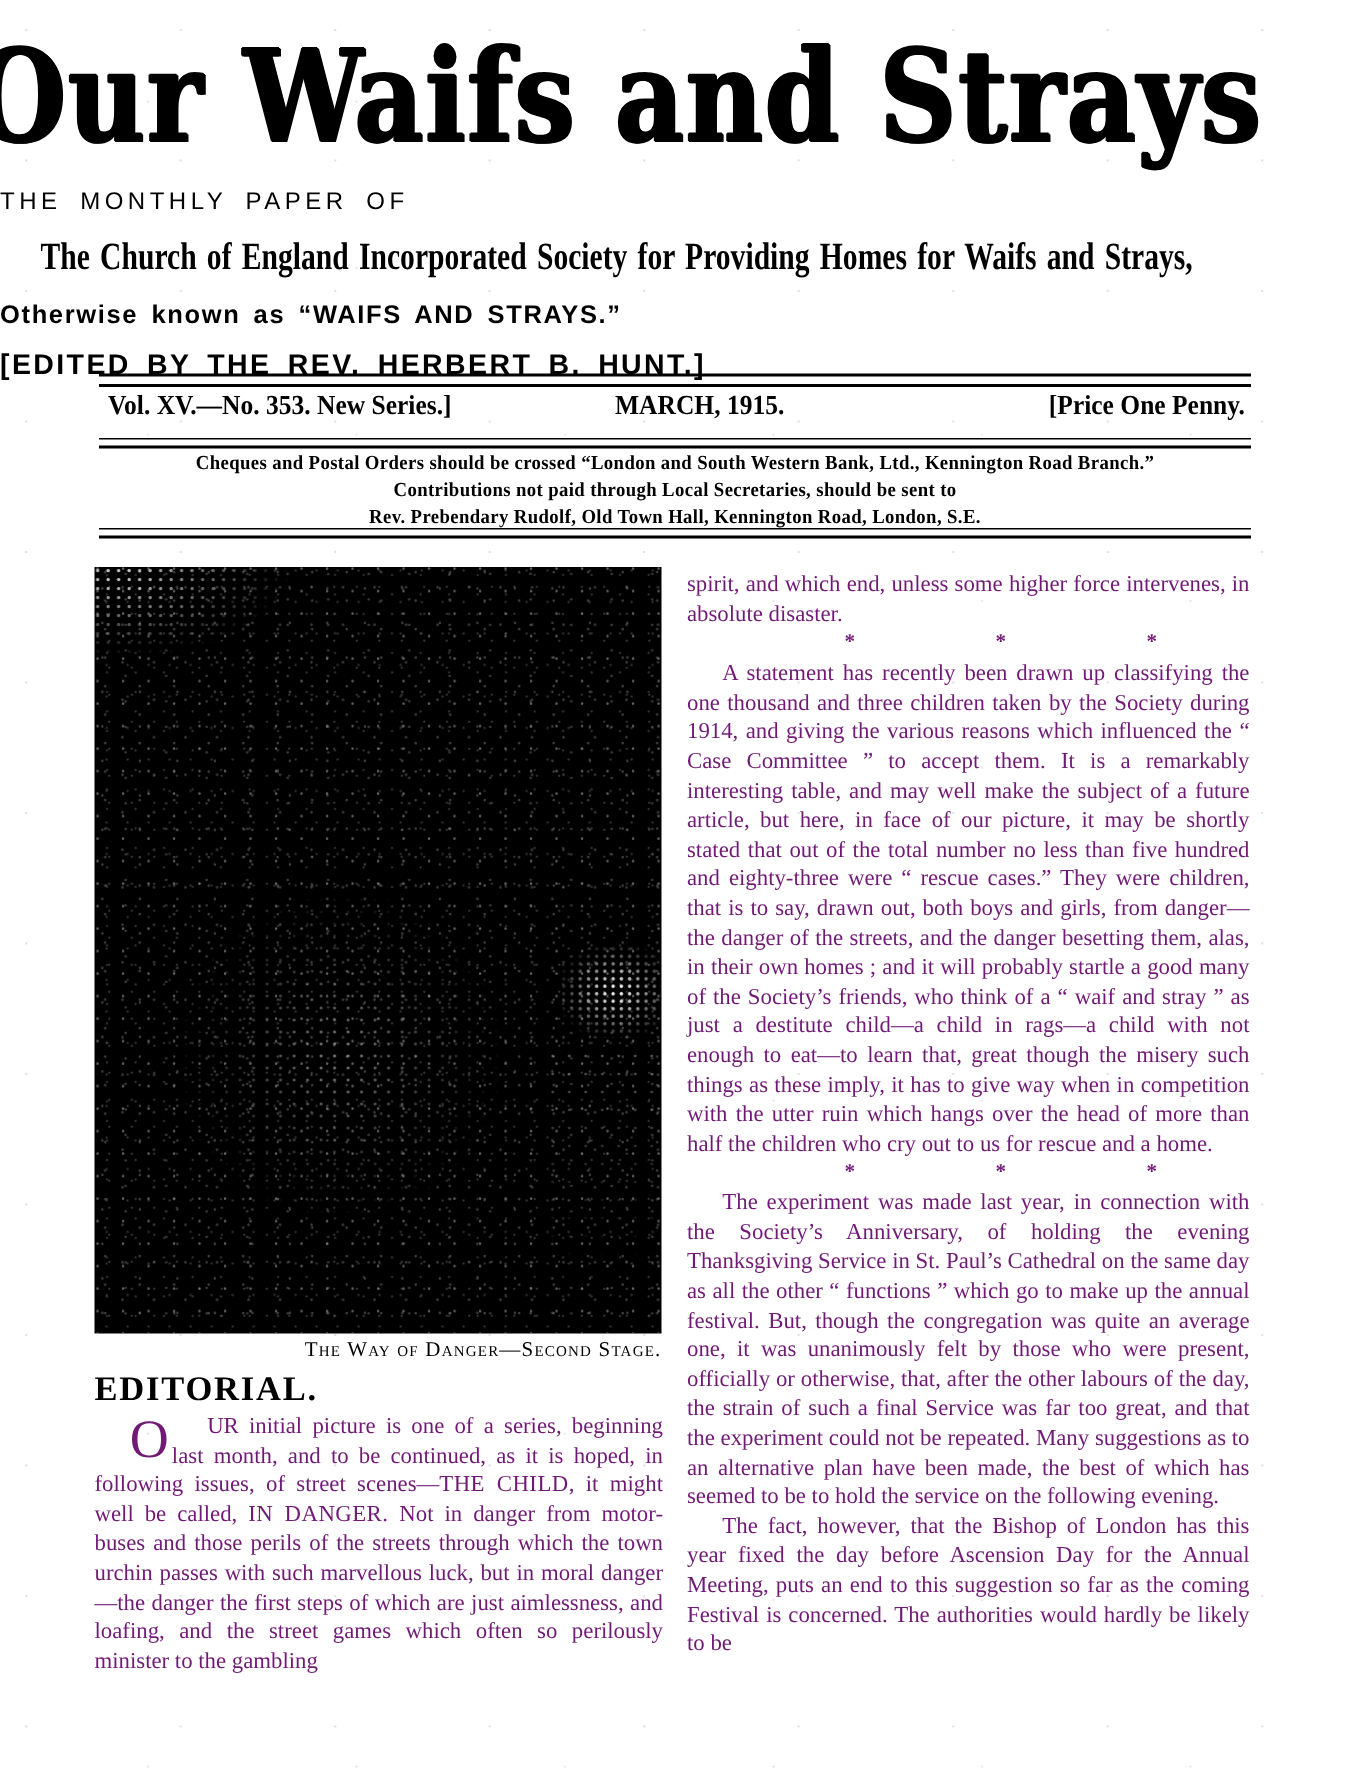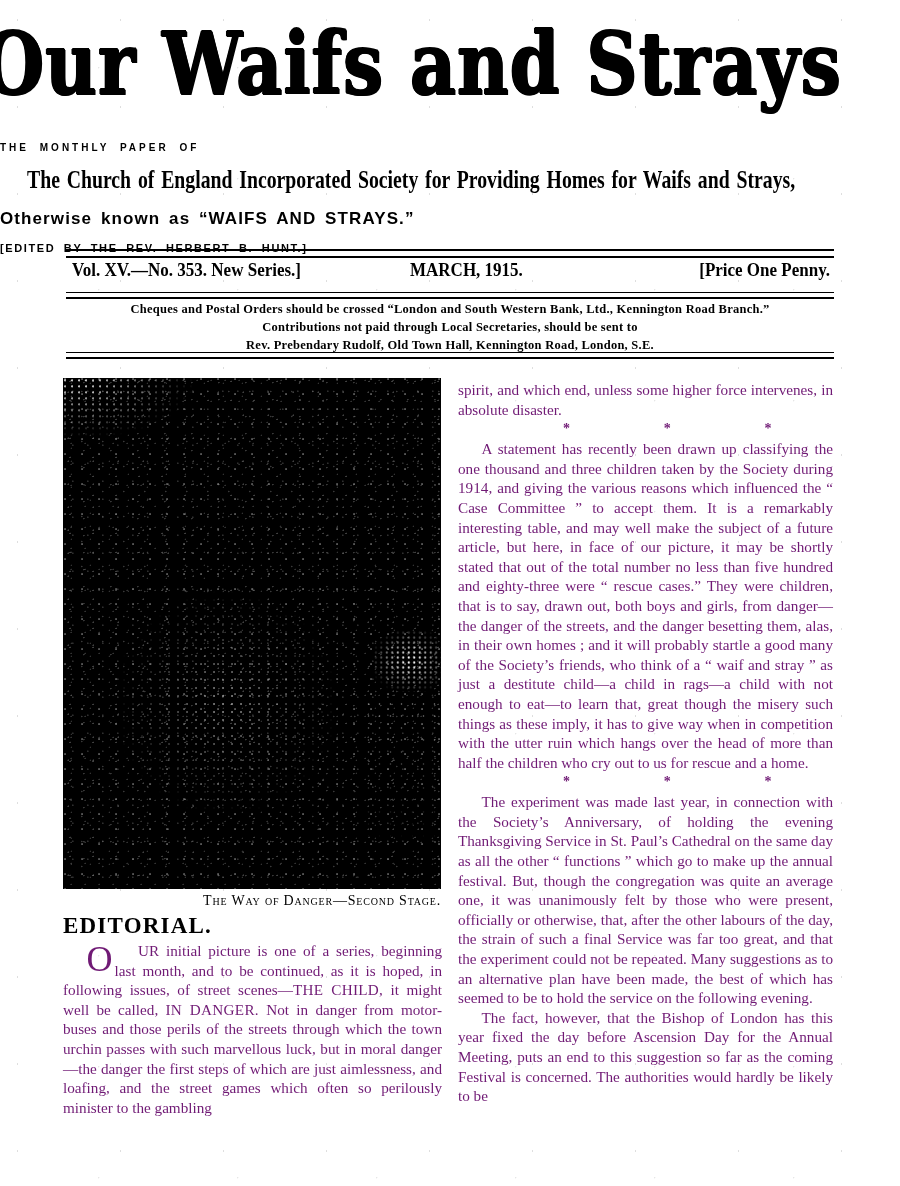--- a/index.html
+++ b/index.html
@@ -41,24 +41,24 @@
     transform: scaleX(1.04) scaleY(1.12);
     transform-origin: center top;
     white-space: nowrap;
     text-shadow:
       0.7px 0 0 #000, -0.7px 0 0 #000,
       0 0.6px 0 #000, 0 -0.6px 0 #000,
       1.2px 0.4px 0 #000;
   }
 
   .sub-monthly {
-    margin-top: 40px;
+    margin-top: 24px;
     font-family: "Liberation Sans", "DejaVu Sans", sans-serif;
-    font-size: 10px;
-    font-weight: 700;
+    font-size: 16px;
+    font-weight: 400;
     letter-spacing: 3.0px;
     word-spacing: 5px;
   }
 
   .sub-society {
     margin-top: 15px;
     font-family: "Liberation Serif", "DejaVu Serif", serif;
     font-size: 21px;
     font-weight: 700;
     letter-spacing: 0px;
@@ -73,21 +73,21 @@
     font-family: Liberation Sans, sans-serif;
     font-size: 17px;
     font-weight: 600;
     letter-spacing: 1.1px;
     word-spacing: 3px;
   }
 
   .sub-edited {
     margin-top: 13px;
     font-family: "Liberation Sans", "DejaVu Sans", sans-serif;
-    font-size: 11px;
+    font-size: 19px;
     font-weight: 700;
     letter-spacing: 1.6px;
     word-spacing: 4px;
     font-variant: small-caps;
   }
 
   
   .rule-double {
     position: absolute;
     left: 66px;

